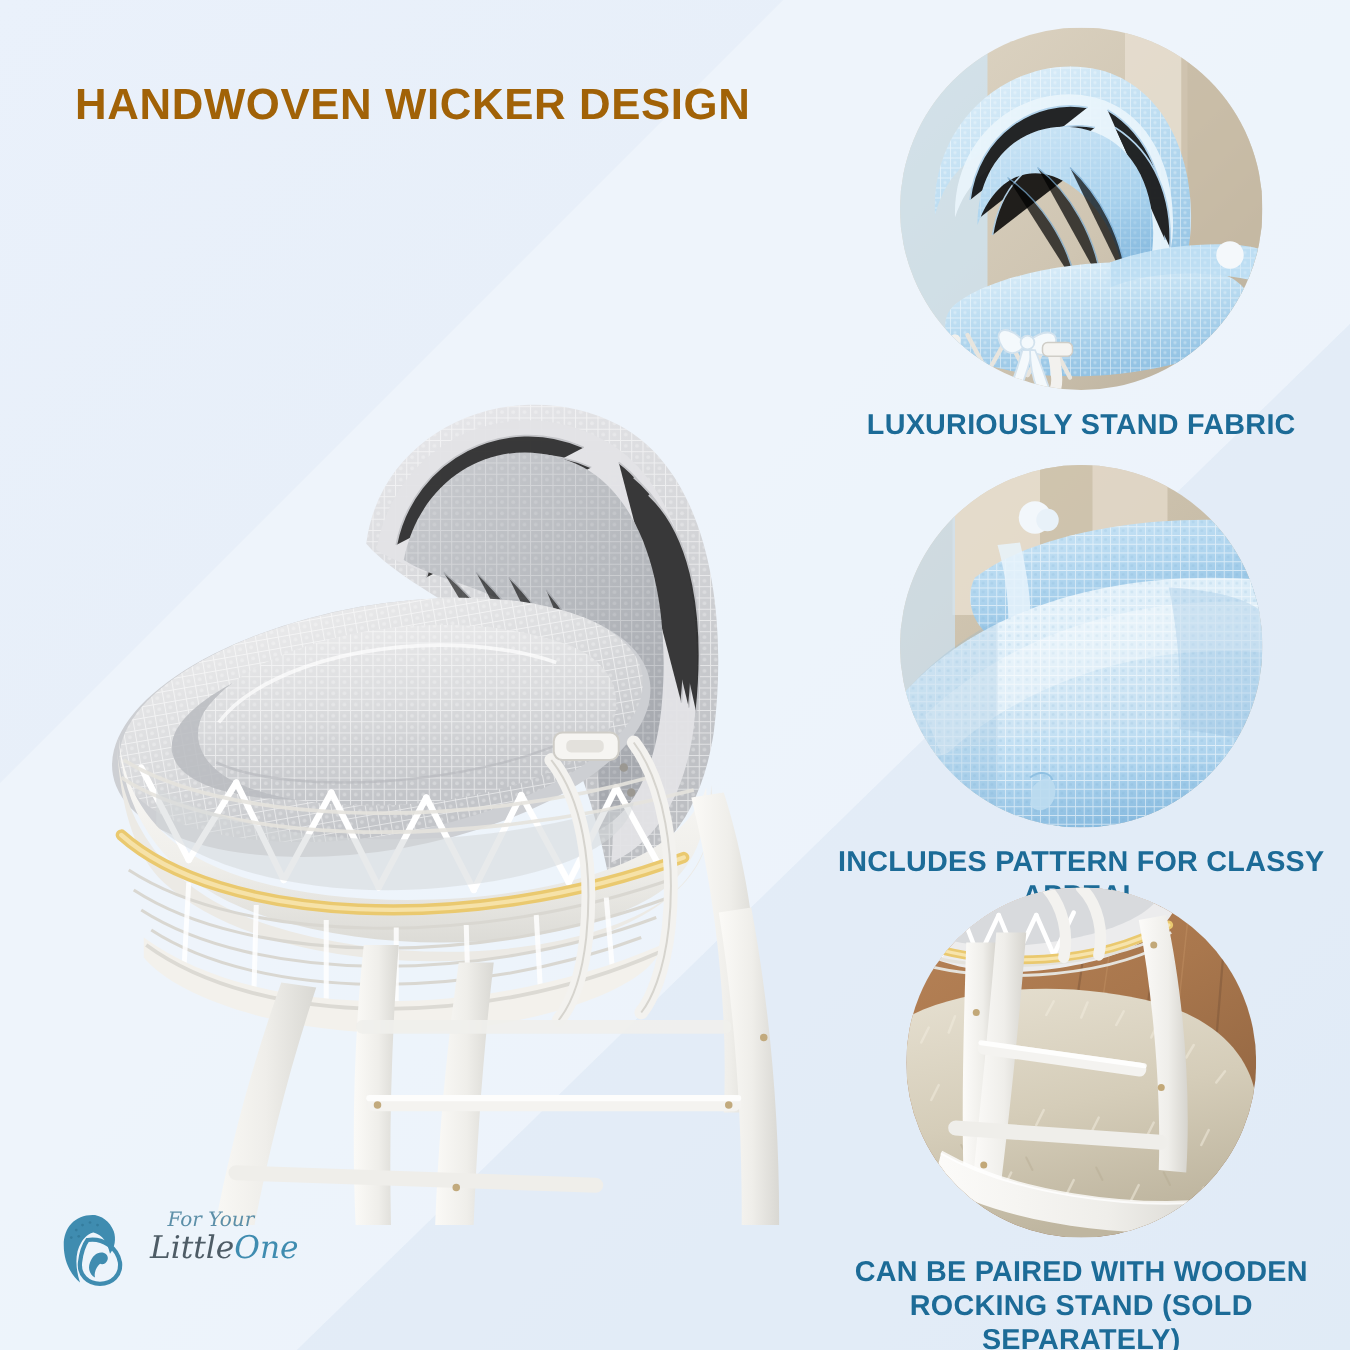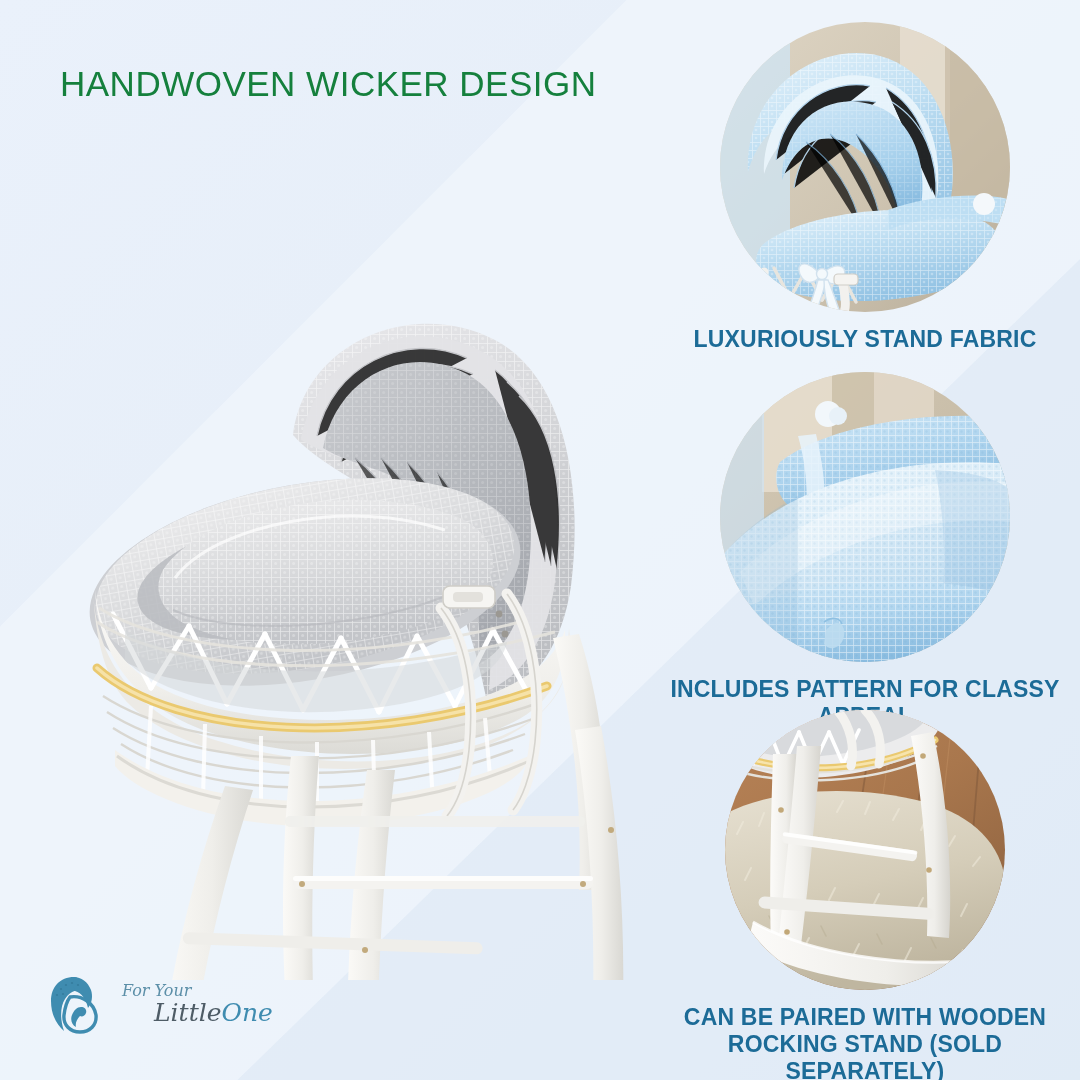--- a/index.html
+++ b/index.html
@@ -39,23 +39,23 @@
     clip-path: polygon(0% 100%, 22% 100%, 100% 24%, 100% 100%);
     opacity: .55;
   }
 
   
   .title {
     position: absolute;
     left: 60px;
     top: 64px;
     font-size: 35px;
-    font-weight: normal;
+    font-weight: bold;
     letter-spacing: .5px;
-    color: #15803d;
+    color: #a16207;
     white-space: nowrap;
   }
 
   
   .hero {
     position: absolute;
     left: 55px;
     top: 190px;
     width: 580px;
     height: 790px;
@@ -90,22 +90,22 @@
   .f3 .feature-circle { width: 280px; height: 280px; }
 
   
   .logo {
     position: absolute;
     left: 48px;
     top: 968px;
     width: 190px;
     height: 72px;
     display: flex;
-    align-items: center;
-    gap: 4px;
+    align-items: flex-start;
+    gap: 16px;
   }
   .logo-mark { width: 56px; height: 62px; flex: 0 0 auto; }
   .logo-words {
     display: flex;
     flex-direction: column;
     justify-content: center;
     line-height: 1;
   }
   .logo-top {
     font-family: "DejaVu Serif", serif;
@@ -113,21 +113,20 @@
     font-size: 16px;
     color: #5c8fa8;
     margin-left: 14px;
   }
   .logo-bottom {
     font-family: "DejaVu Serif", serif;
     font-style: italic;
     font-size: 25px;
     color: #4e5c66;
     margin-top: 1px;
-    margin-left: 46px;
   }
   .logo-bottom .one { color: #3f8cb0; }
 
   svg { display: block; }
 </style>
 </head>
 <body>
 
 <div id="poster">
 

